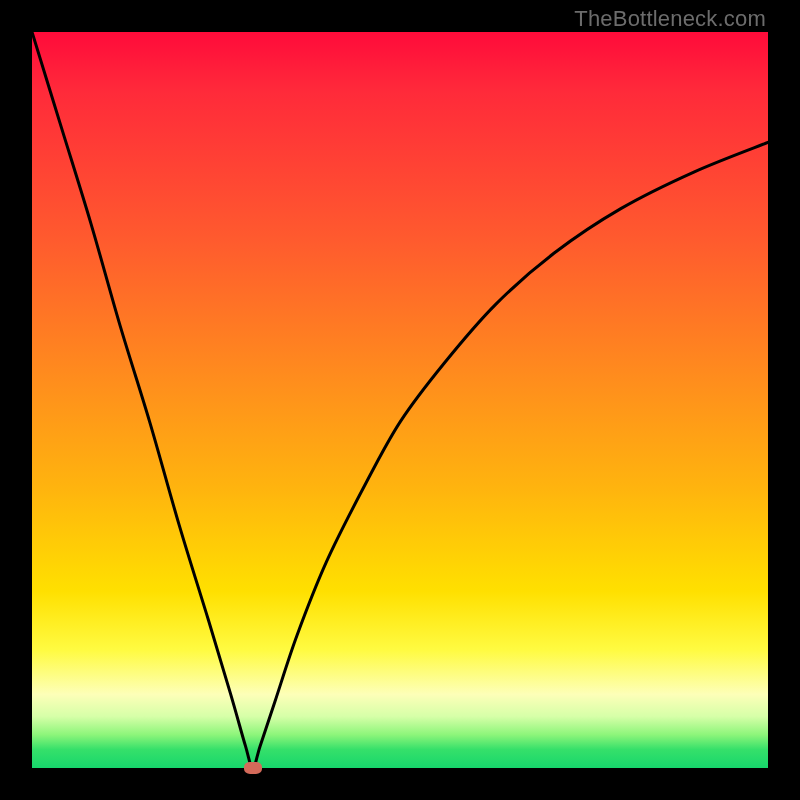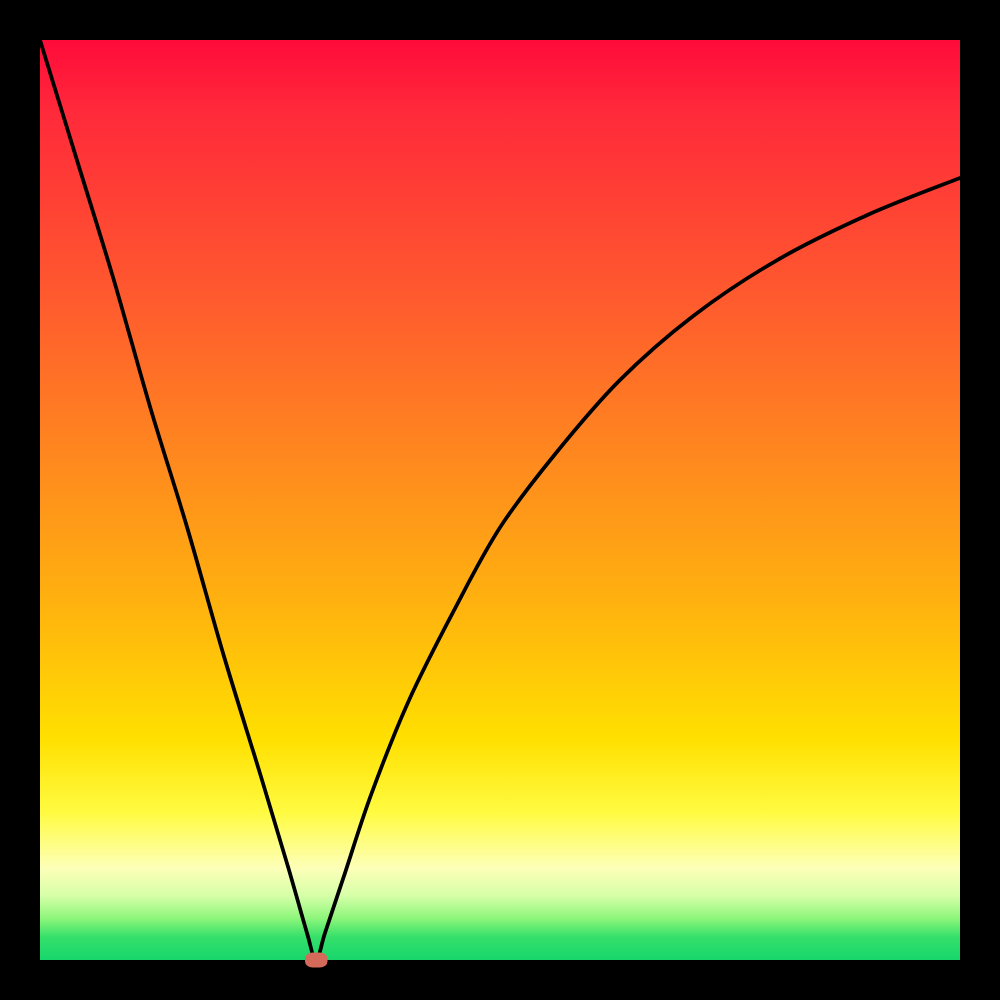--- a/index.html
+++ b/index.html
@@ -63,20 +63,21 @@
     height: 12px;
     border-radius: 6px / 5px;
     background: #d46a5a;
     transform: translate(-50%, -50%);
   }
 </style>
 </head>
 <body>
 
 <div class="frame">
+  <div class="watermark">TheBottleneck.com</div>
 
   <div class="plot-area">
     <svg class="curve" viewBox="0 0 736 736" preserveAspectRatio="none">
       <path id="curve-path" fill="none" stroke="#000000" stroke-width="3" stroke-linecap="round" stroke-linejoin="round" d="M 0 0 C 4.906666666666667 15.946666666666658, 19.626666666666665 63.78666666666662, 29.44 95.67999999999995 C 39.25333333333334 127.57333333333328, 49.06666666666667 158.24, 58.88 191.36 C 68.69333333333333 224.48000000000002, 78.50666666666666 261.28000000000003, 88.32 294.40000000000003 C 98.13333333333333 327.52000000000004, 107.94666666666667 356.96000000000004, 117.76 390.08000000000004 C 127.57333333333334 423.20000000000005, 137.38666666666668 460, 147.20000000000002 493.12 C 157.01333333333335 526.24, 168.0533333333333 560.5866666666666, 176.64 588.8 C 185.22666666666666 617.0133333333333, 192.5866666666667 641.5466666666666, 198.72000000000003 662.4 C 204.85333333333335 683.2533333333333, 209.76 701.6533333333333, 213.44 713.92 C 217.12 726.1866666666666, 218.34666666666664 736, 220.79999999999998 736 C 223.25333333333333 736, 224.48 724.9599999999999, 228.16 713.92 C 231.84 702.88, 236.7466666666667 688.16, 242.88000000000002 669.76 C 249.01333333333335 651.36, 256.37333333333333 626.8266666666666, 264.96 603.52 C 273.5466666666666 580.2133333333334, 283.36 554.4533333333333, 294.40000000000003 529.92 C 305.44000000000005 505.38666666666666, 318.93333333333334 479.62666666666667, 331.2 456.32 C 343.46666666666664 433.0133333333333, 354.50666666666666 410.9333333333334, 368 390.08000000000004 C 381.49333333333334 369.2266666666667, 396.21333333333337 350.82666666666665, 412.16 331.2 C 428.1066666666667 311.5733333333333, 445.28000000000003 290.71999999999997, 463.68 272.32 C 482.08 253.92000000000002, 501.7066666666666 236.74666666666673, 522.56 220.80000000000007 C 543.4133333333333 204.8533333333334, 565.4933333333333 190.13333333333335, 588.8000000000001 176.64 C 612.1066666666668 163.14666666666662, 637.8666666666667 150.8799999999999, 662.4 139.83999999999992 C 686.9333333333333 128.79999999999993, 723.7333333333333 115.30666666666663, 736 110.39999999999998"></path>
     </svg>
     <div id="min-marker" class="min-marker" style="left: 220.8px; top: 736px; background: rgb(212, 106, 90);"></div>
   </div>
 </div>
 
 </body></html>

